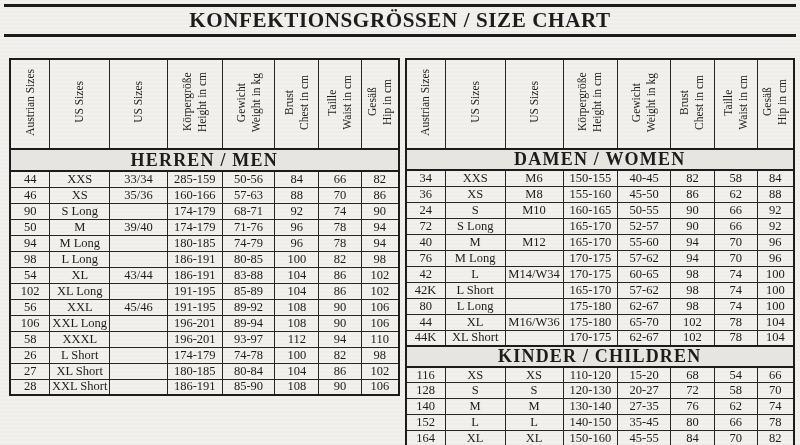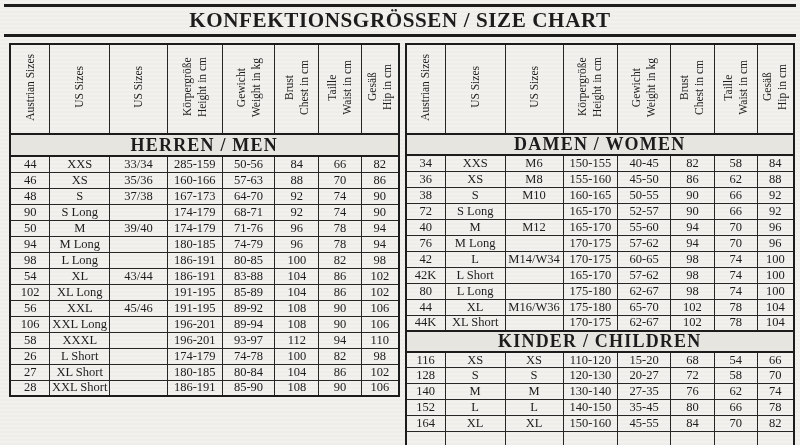--- a/index.html
+++ b/index.html
@@ -16,21 +16,21 @@
     font-family: "Liberation Serif", serif;
     color: var(--ink);
   }
   .page { width: 800px; height: 445px; padding: 3px 3px 0 3px; }
 
   .title-bar {
     border-top: 3px solid var(--ink);
     border-bottom: 3px solid var(--ink);
     text-align: center;
     padding: 1px 0 2px 0;
-    margin: 1px 1px 0 1px;
+    margin: 1px 1px 15px 1px;
   }
   .title-bar h1 {
     margin: 0;
     font-size: 22px;
     font-weight: bold;
     letter-spacing: 0.6px;
     line-height: 1.1;
     transform: scaleX(0.96);
   }
 
@@ -135,30 +135,20 @@
             <td>46</td>
             <td>XS</td>
             <td>35/36</td>
             <td>160-166</td>
             <td>57-63</td>
             <td>88</td>
             <td>70</td>
             <td>86</td>
           </tr>
           <tr>
-            <td>48</td>
-            <td>S</td>
-            <td>37/38</td>
-            <td>167-173</td>
-            <td>64-70</td>
-            <td>92</td>
-            <td>74</td>
-            <td>90</td>
-          </tr>
-          <tr>
             <td>90</td>
             <td>S Long</td>
             <td></td>
             <td>174-179</td>
             <td>68-71</td>
             <td>92</td>
             <td>74</td>
             <td>90</td>
           </tr>
           <tr>
@@ -314,21 +304,21 @@
             <td>36</td>
             <td>XS</td>
             <td>M8</td>
             <td>155-160</td>
             <td>45-50</td>
             <td>86</td>
             <td>62</td>
             <td>88</td>
           </tr>
           <tr>
-            <td>38</td>
+            <td>24</td>
             <td>S</td>
             <td>M10</td>
             <td>160-165</td>
             <td>50-55</td>
             <td>90</td>
             <td>66</td>
             <td>92</td>
           </tr>
           <tr>
             <td>72</td>

